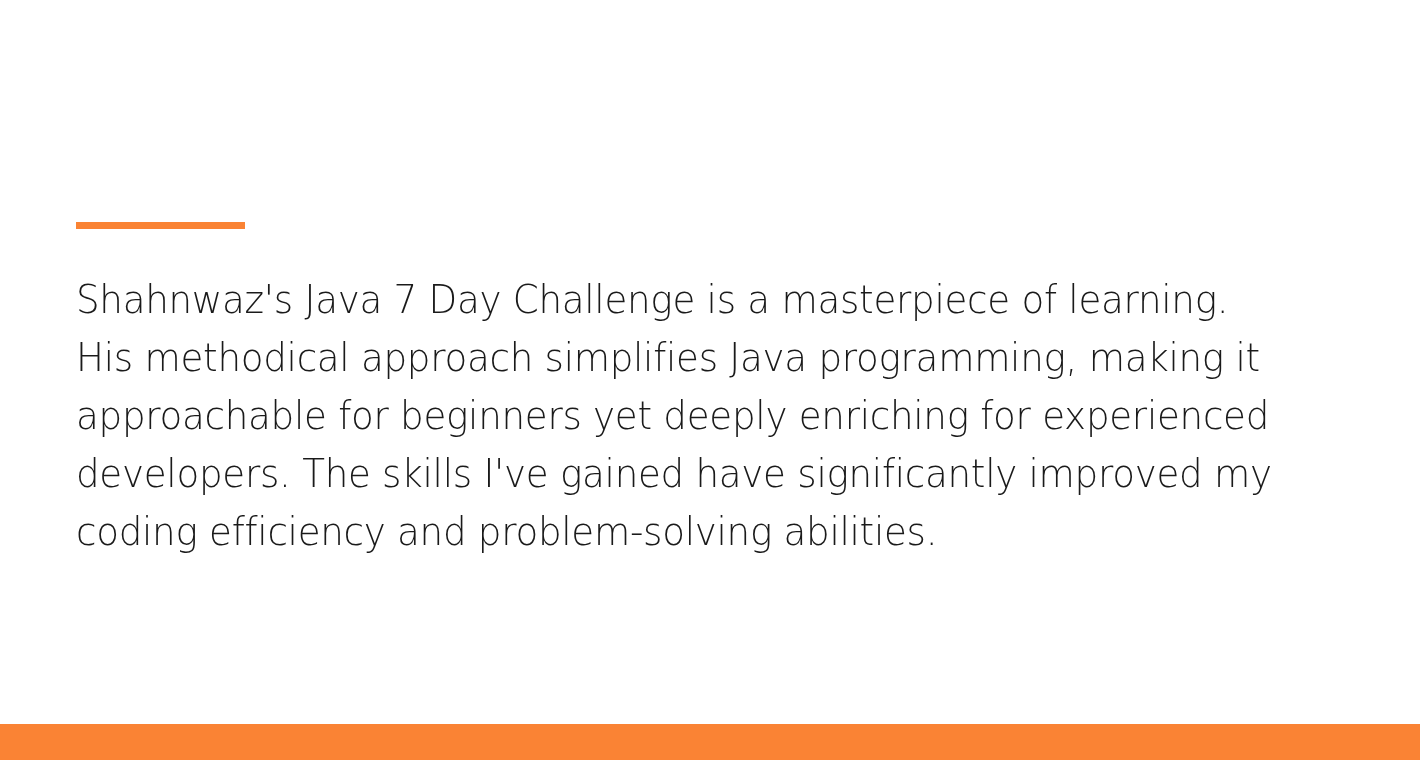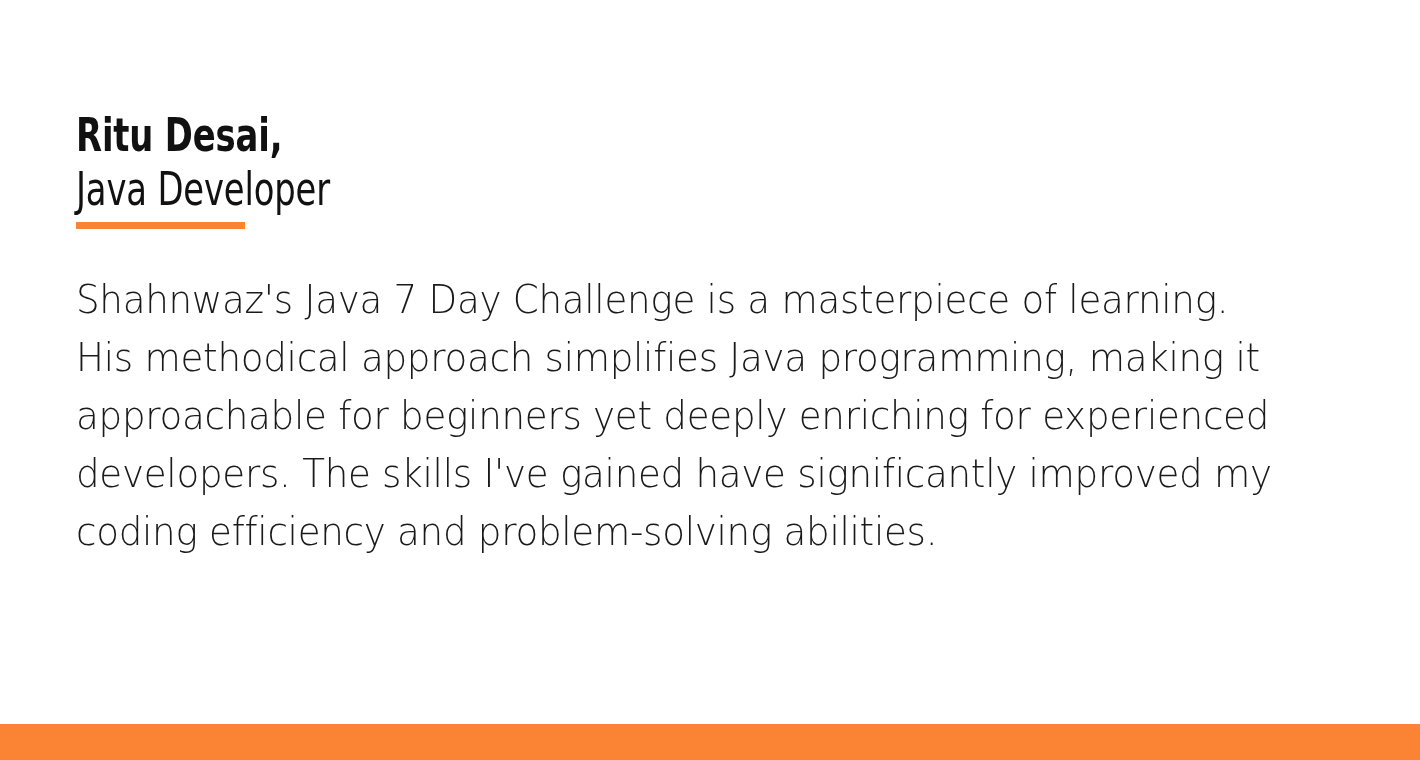--- a/index.html
+++ b/index.html
@@ -90,24 +90,20 @@
     width: 1420px;
     height: 36px;
     background: #fa8334;
   }
 </style>
 </head>
 <body>
 
 <div class="slide">
 
-  <div class="attribution">
-    <div class="name-line">Ritu Desai,</div>
-    <div class="role-line">Java Developer</div>
-  </div>
 
   <div class="accent-rule"></div>
 
   <div class="quote-body">Shahnwaz's Java 7 Day Challenge is a masterpiece of learning. His methodical approach simplifies Java programming, making it approachable for beginners yet deeply enriching for experienced developers. The skills I've gained have significantly improved my coding efficiency and problem-solving abilities.</div>
 
   <div class="footer-bar"></div>
 
 </div>
 
 </body></html>

